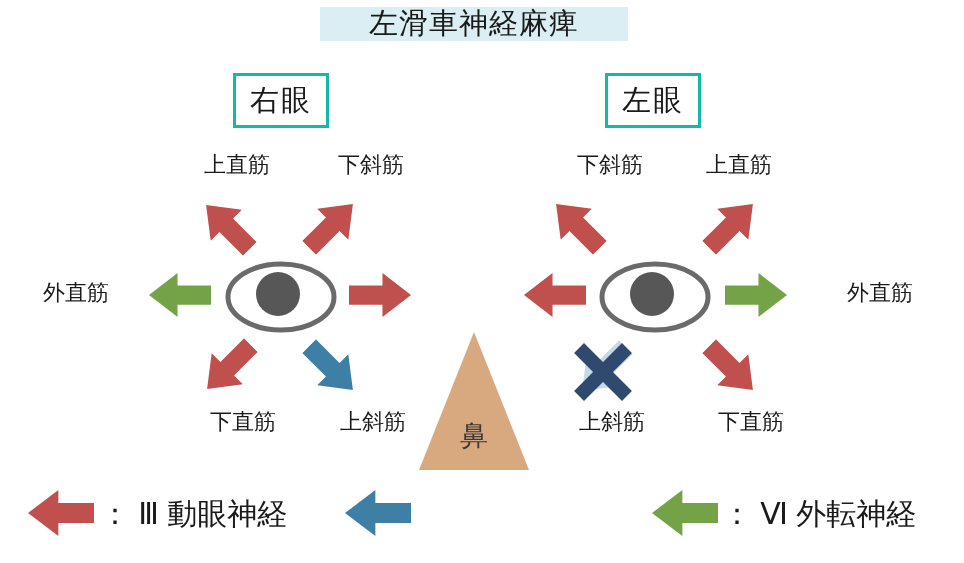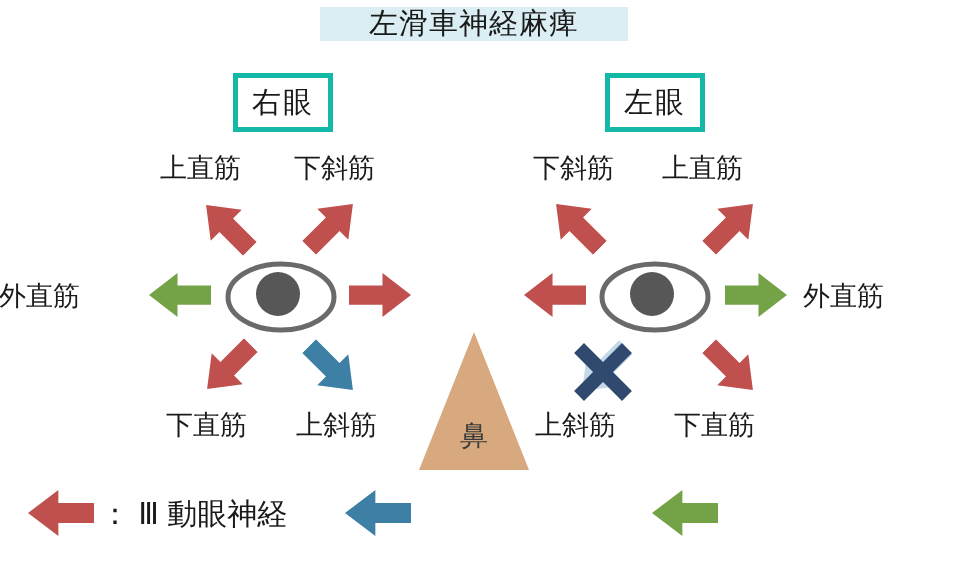--- a/index.html
+++ b/index.html
@@ -2,26 +2,26 @@
 <html><head>
 <meta charset="utf-8">
 <style>
   html,body{margin:0;padding:0;background:#fff;}
   body{font-family:"Liberation Sans","DejaVu Sans",sans-serif;color:#1a1a1a;}
   #canvas{position:relative;width:964px;height:563px;background:#fff;overflow:hidden;}
 
   .title-banner{position:absolute;left:320px;top:7px;width:308px;height:34px;background:#daeef3;
     display:flex;align-items:center;justify-content:center;font-size:29px;letter-spacing:1px;}
 
-  .eyebox{position:absolute;top:73px;height:49px;width:90px;border:5px solid #14b8a6;background:#fff;
+  .eyebox{position:absolute;top:73px;height:49px;width:90px;border:3px solid #14b8a6;background:#fff;
     display:flex;align-items:center;justify-content:center;font-size:29px;letter-spacing:2px;}
   .eyebox.right{left:233px;}
   .eyebox.left{left:605px;}
 
-  .label{position:absolute;font-size:27px;width:110px;text-align:left;white-space:nowrap;}
+  .label{position:absolute;font-size:22px;width:110px;text-align:right;white-space:nowrap;}
 
   .arrow{position:absolute;width:62px;height:44px;}
   .legend-arrow{position:absolute;width:66px;height:46px;transform:rotate(180deg);}
   .legend-text{position:absolute;top:494px;font-size:30px;white-space:nowrap;}
 
   .eye{position:absolute;width:114px;height:74px;}
   .eye.right{left:224px;top:260px;}
   .eye.left{left:598px;top:260px;}
 
   .xmark{position:absolute;left:573px;top:342px;width:60px;height:60px;}
@@ -117,14 +117,15 @@
   </svg>
   <div class="legend-text" style="left:100px;">： Ⅲ 動眼神経</div>
 
   <svg class="legend-arrow" style="left:345px;top:490px;" viewBox="0 0 100 64" preserveAspectRatio="none">
     <polygon points="0,18 54,18 54,0 100,32 54,64 54,46 0,46" fill="#3e80a5"></polygon>
   </svg>
 
   <svg class="legend-arrow" style="left:652px;top:490px;" viewBox="0 0 100 64" preserveAspectRatio="none">
     <polygon points="0,18 54,18 54,0 100,32 54,64 54,46 0,46" fill="#74a347"></polygon>
   </svg>
+  <div class="legend-text" style="left:722px;">： Ⅵ 外転神経</div>
 
 </div>
 
 </body></html>

